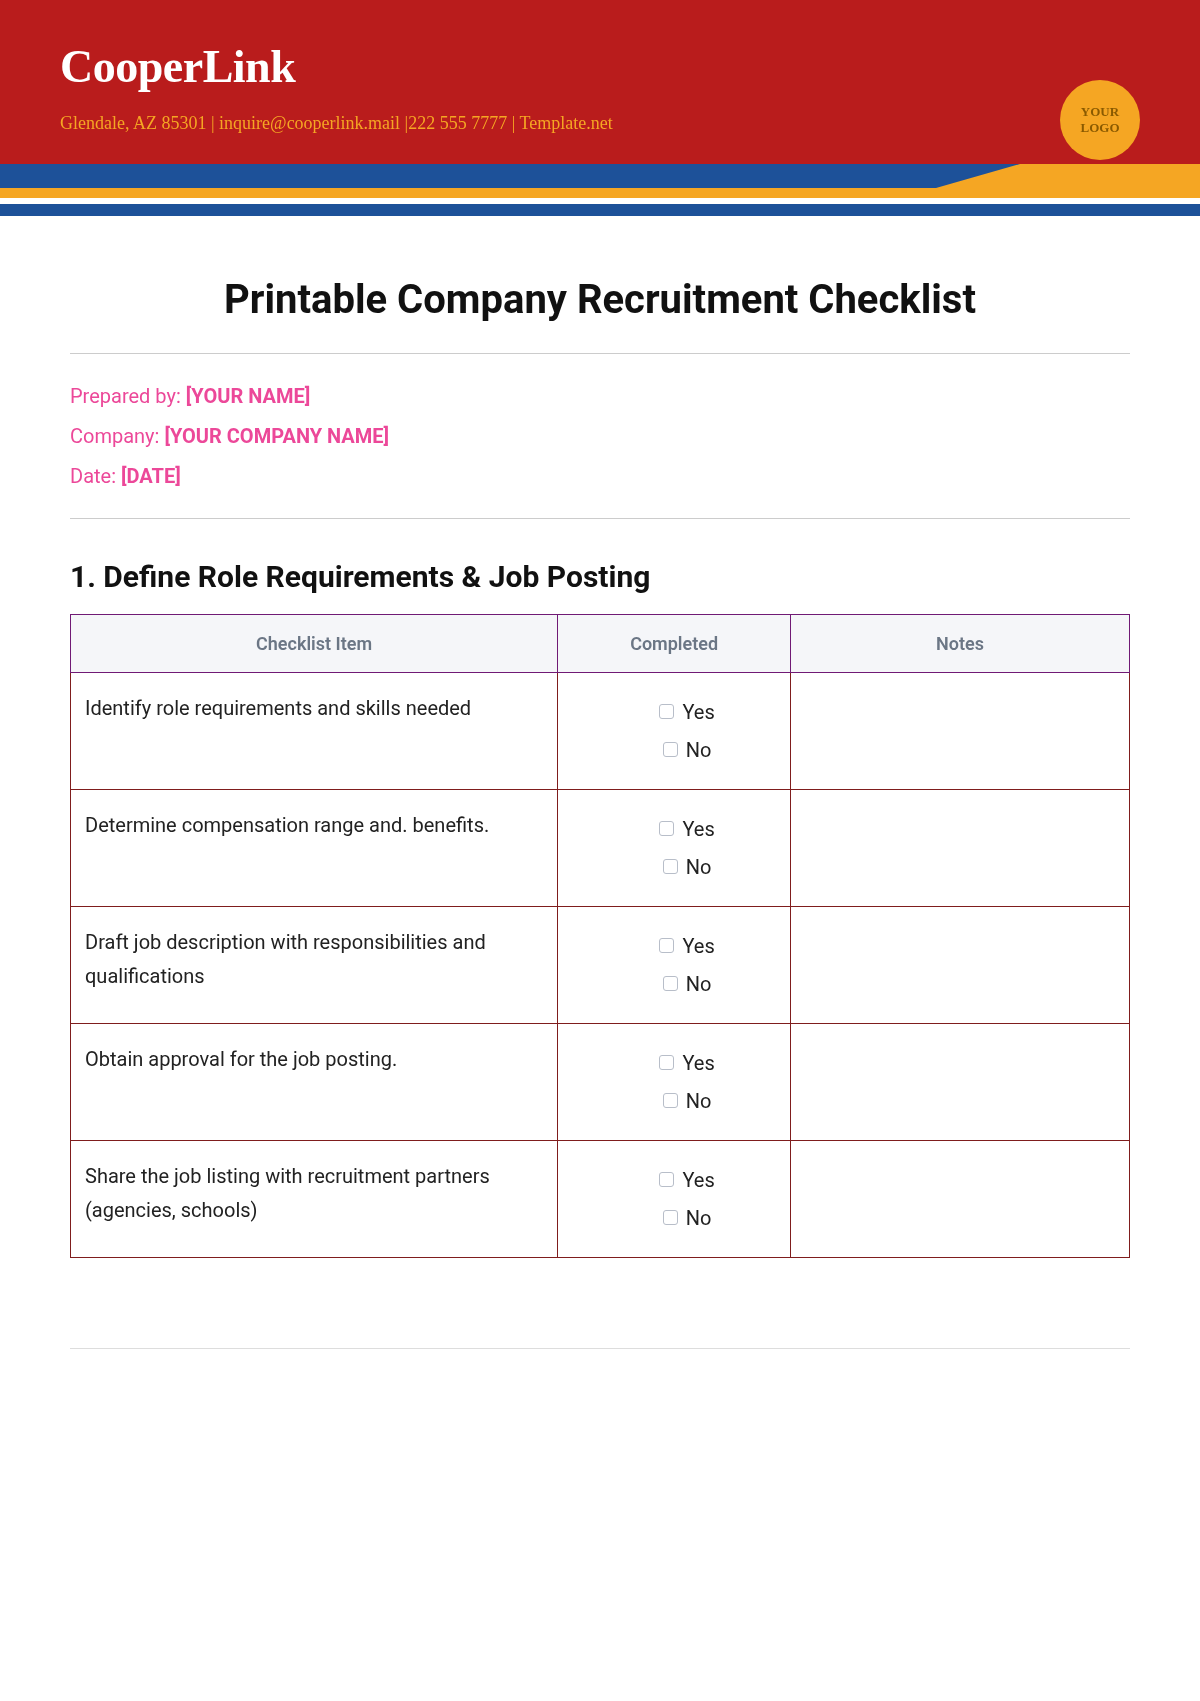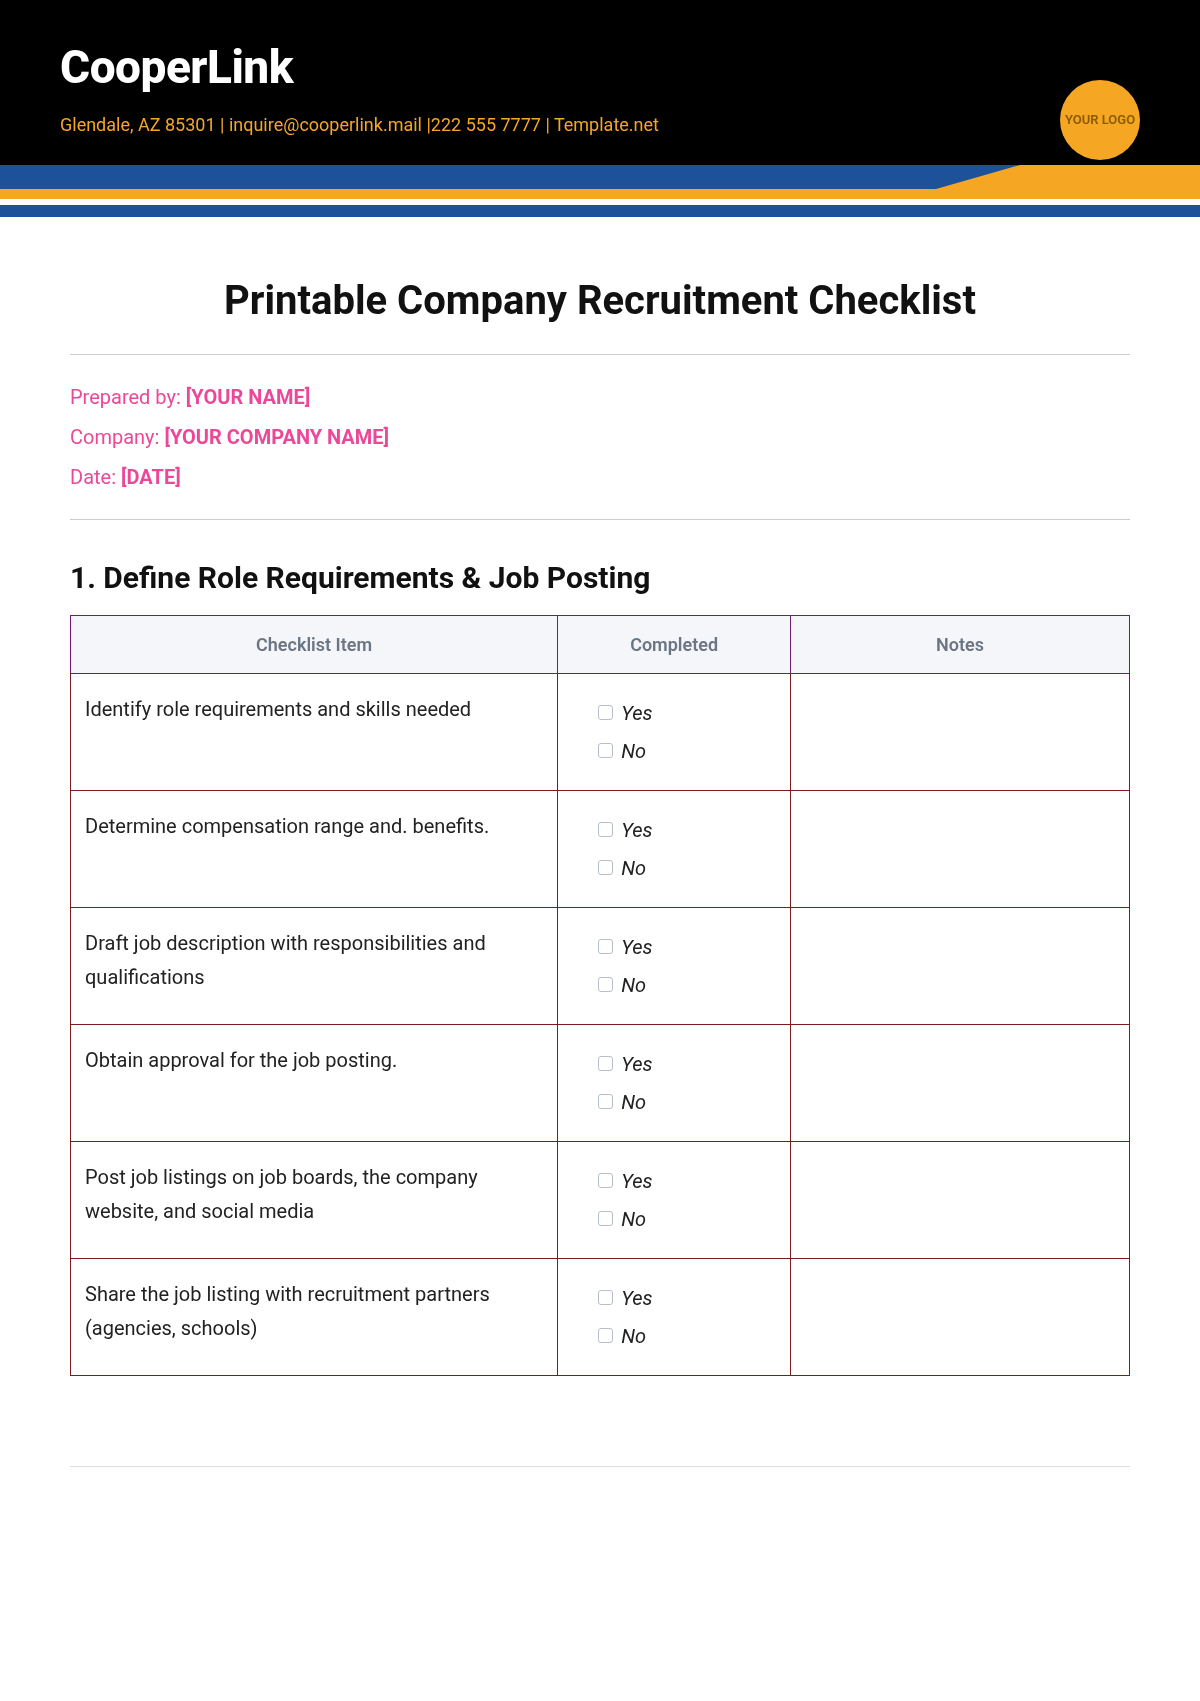--- a/index.html
+++ b/index.html
@@ -3,24 +3,25 @@
 <meta charset="utf-8">
 <style>
   * { box-sizing: border-box; margin: 0; padding: 0; }
   body {
     font-family: -apple-system, BlinkMacSystemFont, "Segoe UI", Roboto, Arial, sans-serif;
     background: #fff;
     width: 1200px;
     color: #222;
   }
   .header {
-    background: #000000;
+    background: #b91c1c;
     padding: 40px 60px 30px 60px;
     position: relative;
     overflow: hidden;
+    font-family: Liberation Serif, serif;
   }
   .brand {
     font-size: 46px;
     font-weight: 800;
     color: #fff;
     letter-spacing: -0.5px;
   }
   .contact-line {
     color: #f5a623;
     font-size: 18px;
@@ -108,21 +109,21 @@
   table.checklist th:first-child { width: 46%; }
   table.checklist th:nth-child(2) { width: 22%; }
   table.checklist th:nth-child(3) { width: 32%; }
   table.checklist td {
     border: 1px solid #7f1d1d;
     padding: 18px 14px;
     vertical-align: top;
     line-height: 1.7;
     color: #222;
   }
-  .check-cell { text-align: left; padding-left: 40px !important; white-space: nowrap; font-style: italic; }
+  .check-cell { text-align: center; padding-left: 40px !important; white-space: nowrap; }
   .checkbox {
     display: inline-block;
     width: 15px;
     height: 15px;
     border: 1.5px solid #b8bec9;
     border-radius: 3px;
     vertical-align: middle;
     margin-right: 8px;
     position: relative;
     top: -2px;
@@ -204,28 +205,20 @@
         </tr>
         <tr>
           <td>Obtain approval for the job posting.</td>
           <td class="check-cell">
             <div class="check-row"><span class="checkbox"></span>Yes</div>
             <div class="check-row"><span class="checkbox"></span>No</div>
           </td>
           <td></td>
         </tr>
         <tr>
-          <td>Post job listings on job boards, the company website, and social media</td>
-          <td class="check-cell">
-            <div class="check-row"><span class="checkbox"></span>Yes</div>
-            <div class="check-row"><span class="checkbox"></span>No</div>
-          </td>
-          <td></td>
-        </tr>
-        <tr>
           <td>Share the job listing with recruitment partners (agencies, schools)</td>
           <td class="check-cell">
             <div class="check-row"><span class="checkbox"></span>Yes</div>
             <div class="check-row"><span class="checkbox"></span>No</div>
           </td>
           <td></td>
         </tr>
       </tbody>
   </table>
 </div>

